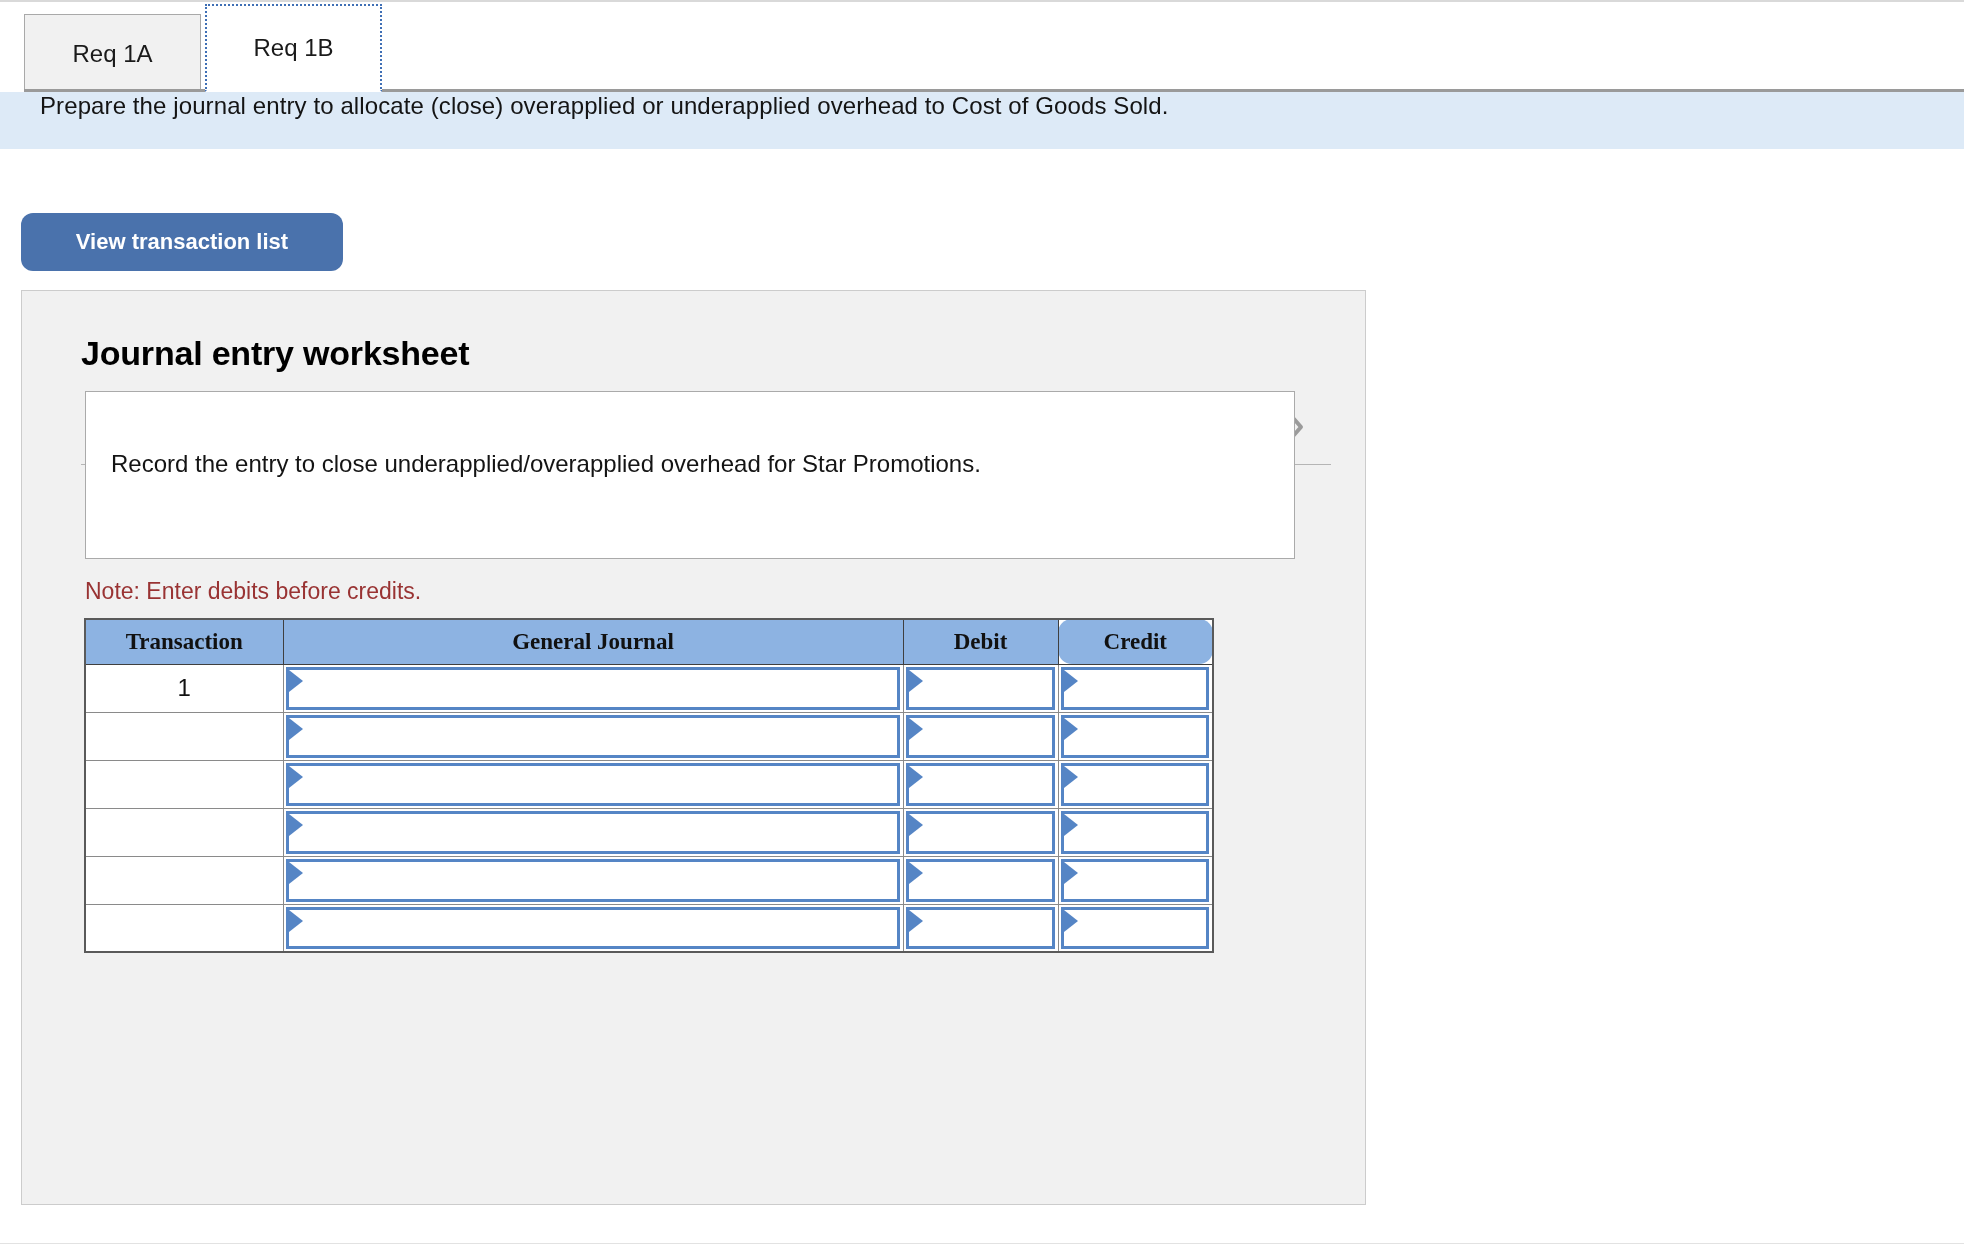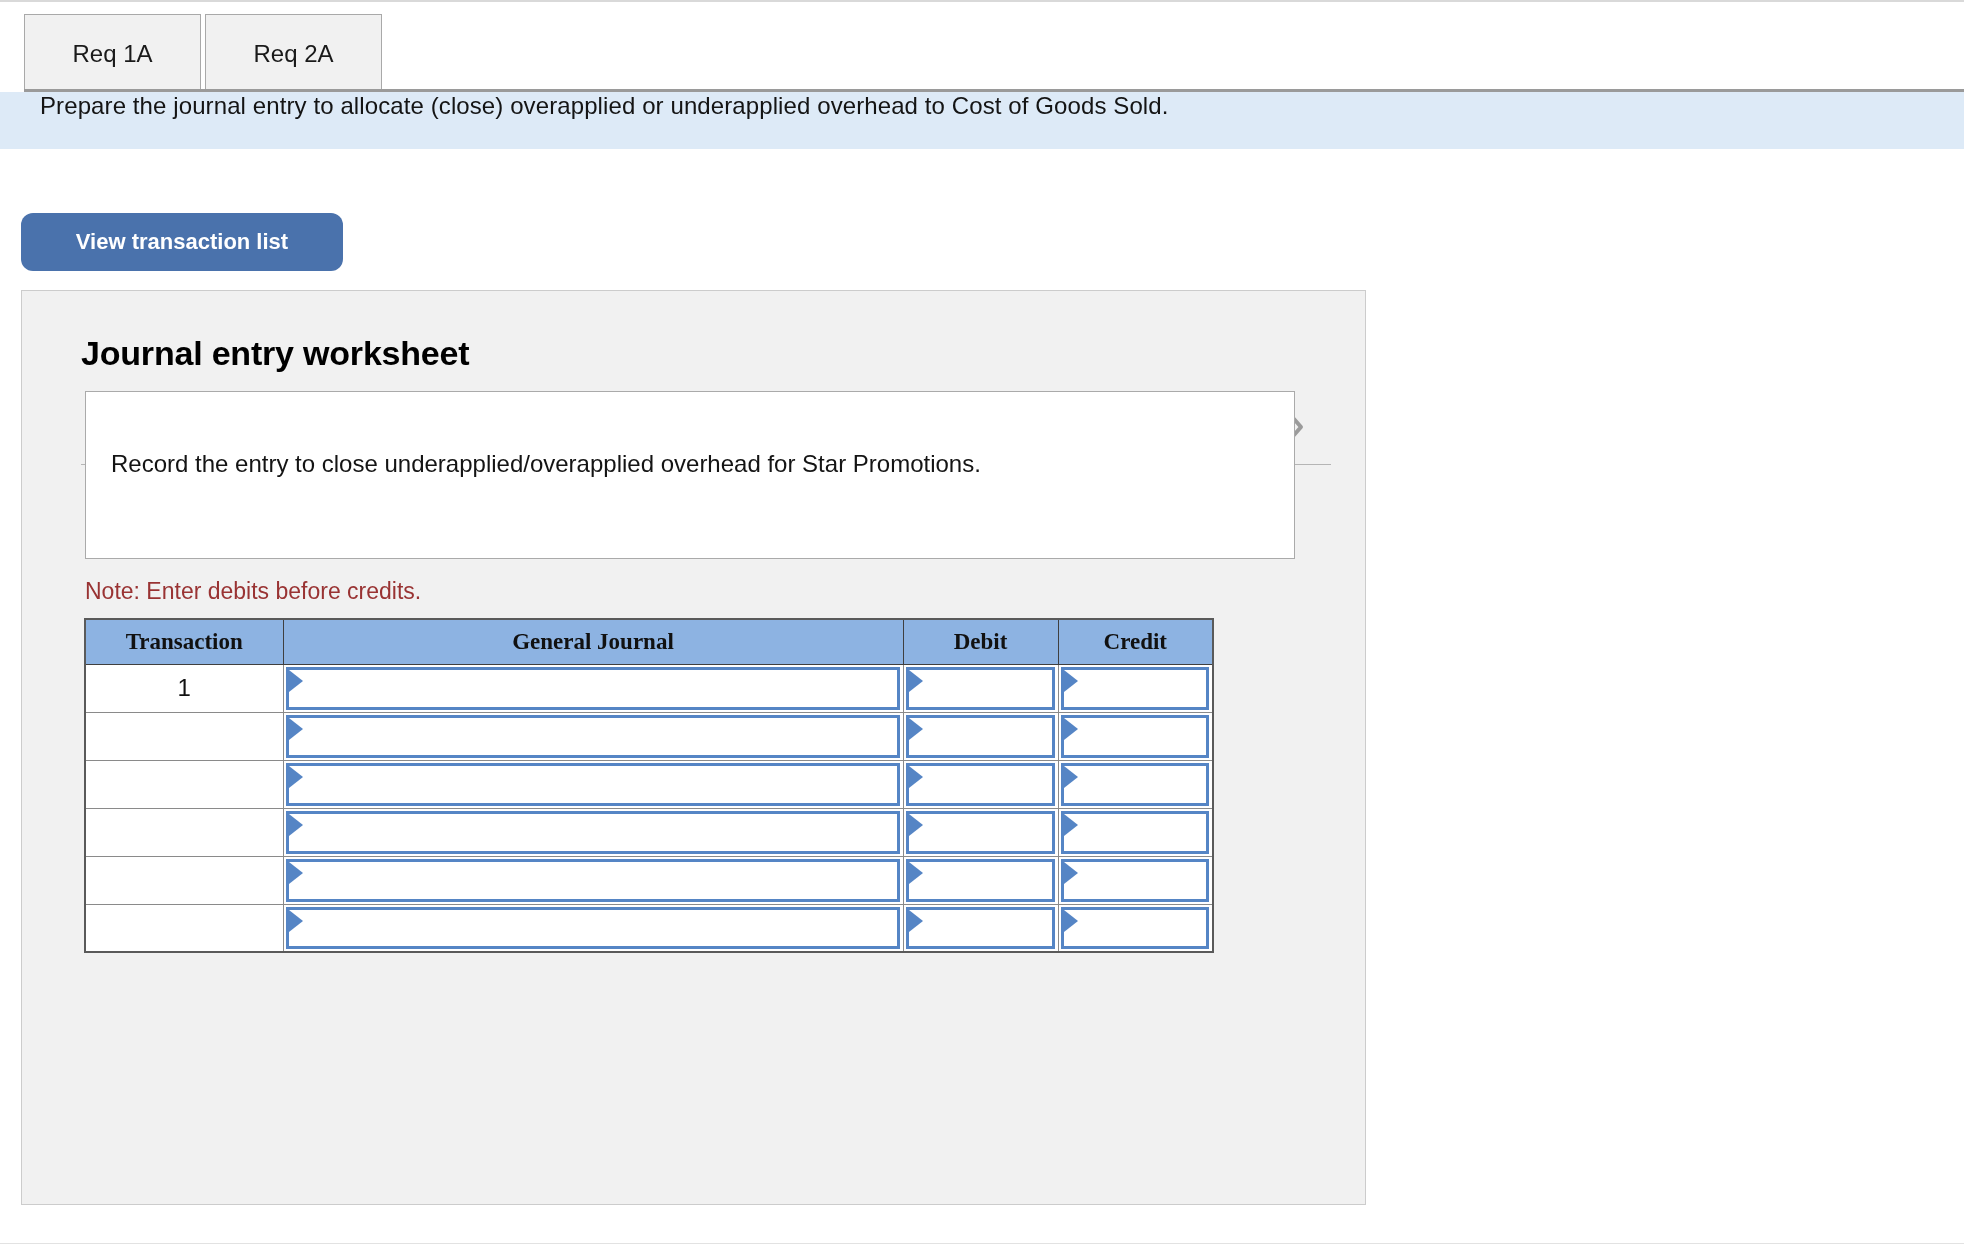--- a/index.html
+++ b/index.html
@@ -174,21 +174,21 @@
   }
   .jtable td {
     border: 1px solid #8a8a8a;
     padding: 0;
     height: 48px;
     background: #ffffff;
   }
   .col-tx     { width: 198px; }
   .col-gj     { width: 620px; }
   .col-debit  { width: 155px; }
-  .col-credit { width: 155px; }
+  .col-credit { width: 155px; border-radius: 14px; }
 
   .tx-cell {
     text-align: center;
     font-size: 24px;
     color: #111111;
   }
 
   
   .cell-input {
     position: relative;
@@ -215,22 +215,22 @@
 </style>
 </head>
 <body>
 
 <div class="top-rule"></div>
 
 <div class="req-tabs">
   <div class="req-tab">
       <span>Req 1A</span>
     </div>
-  <div class="req-tab">
-      <span>Req 2A</span>
+  <div class="req-tab active">
+      <span>Req 1B</span>
     </div>
 </div>
 <div class="tabs-baseline"></div>
 
 <div class="banner">
   <div class="banner-text">Prepare the journal entry to allocate (close) overapplied or underapplied overhead to Cost of Goods Sold.</div>
 </div>
 
 <button class="btn btn-view-tx">View transaction list</button>
 

